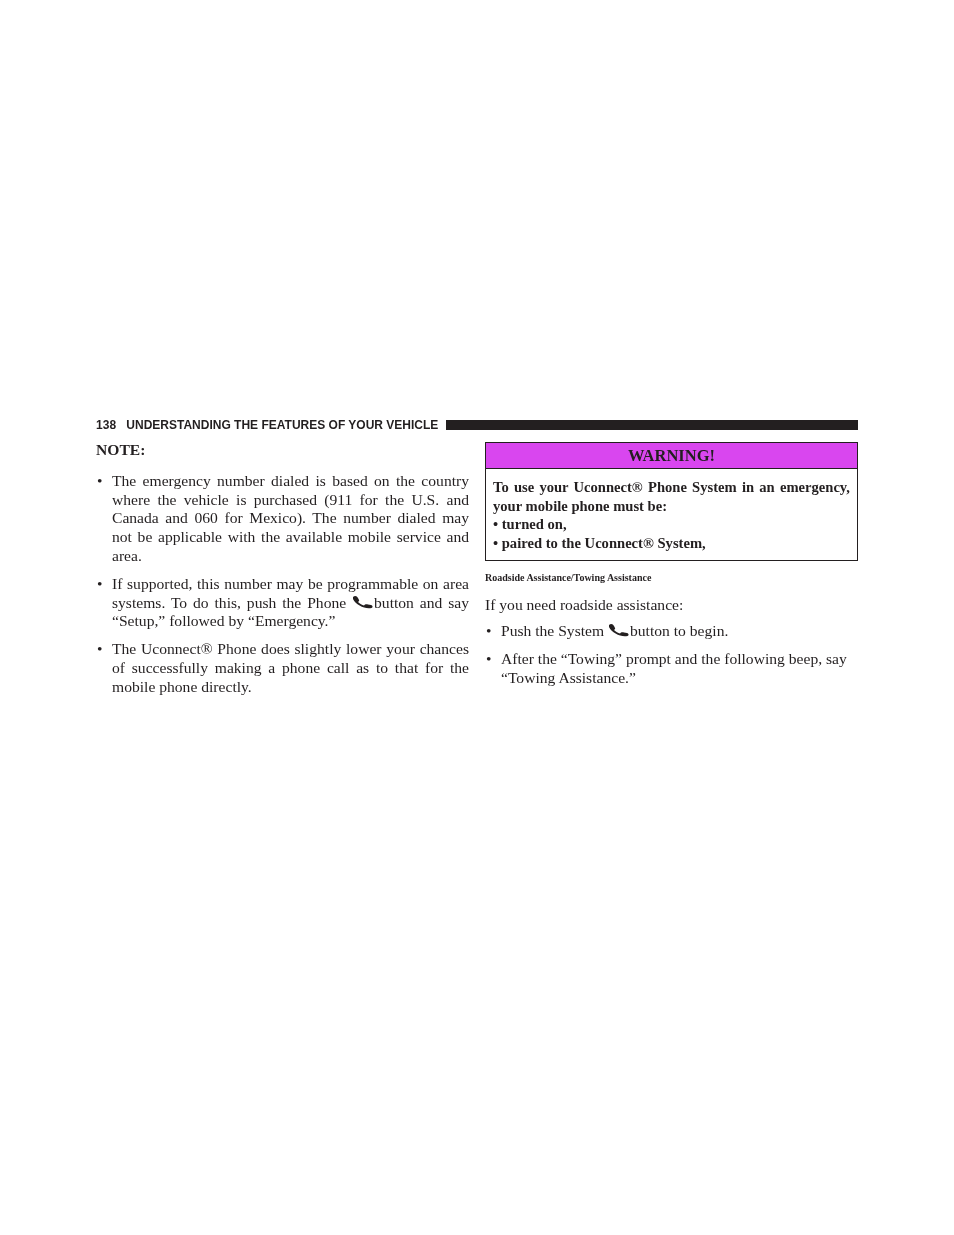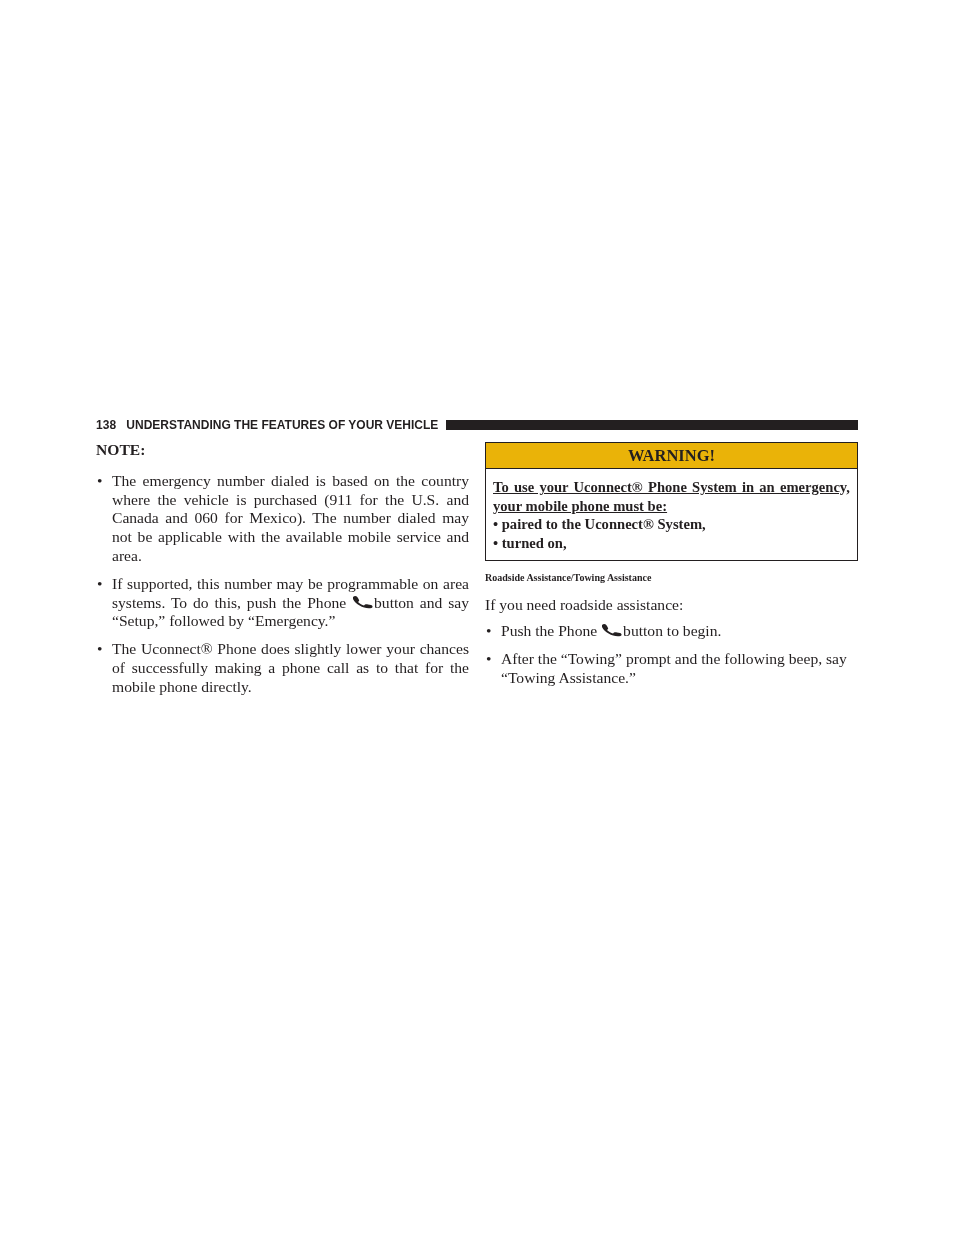--- a/index.html
+++ b/index.html
@@ -10,23 +10,23 @@
   .header .bar { flex:1; height:10px; background:#231f20; margin-left:8px; }
   .col { position:absolute; font-size:15.6px; line-height:18.8px; }
   .left { left:96px; top:441px; width:373px; }
   .right { left:485px; top:442px; width:373px; }
   .note-label { font-weight:bold; margin:0 0 12px 0; font-size:15.6px; }
   ul.bullets { list-style:none; margin:0; padding:0; }
   ul.bullets li { position:relative; padding-left:16px; margin-bottom:9px; text-align:justify; }
   ul.bullets li .dot { position:absolute; left:1px; top:0; }
   .phone-icon { display:inline-block; width:22px; height:14px; vertical-align:-1px; }
   .warning { border:1px solid #231f20; width:371px; }
-  .warning .whead { background:#eab308; border-bottom:1px solid #231f20; text-align:center; font-weight:bold; font-size:16.5px; height:25px; line-height:26px; }
+  .warning .whead { background:#d946ef; border-bottom:1px solid #231f20; text-align:center; font-weight:bold; font-size:16.5px; height:25px; line-height:26px; }
   .warning .wbody { padding:9px 7px 8px 7px; font-weight:bold; font-size:14.6px; line-height:18.6px; }
-  .warning .wbody p { margin:0; text-align:justify;text-decoration:underline; }
+  .warning .wbody p { margin:0; text-align:justify; }
   .warning .wbody .wi { margin:0; }
   .subhead { font-weight:bold; margin-top:8px; font-size:10px; }
   .para { margin-top:8px; margin-bottom:7px; }
 </style>
 </head>
 <body>
 
 <div class="header">
   <span class="pagenum">138</span>
   <span class="title">UNDERSTANDING THE FEATURES OF YOUR VEHICLE</span>
@@ -51,30 +51,30 @@
       <span>The Uconnect® Phone does slightly lower your chances of successfully making a phone call as to that for the mobile phone directly.</span>
     </li>
   </ul>
 </div>
 
 <div class="col right">
   <div class="warning">
     <div class="whead">WARNING!</div>
     <div class="wbody">
       <p>To use your Uconnect® Phone System in an emergency, your mobile phone must be:</p>
+      <div class="wi">• turned on,</div>
       <div class="wi">• paired to the Uconnect® System,</div>
-      <div class="wi">• turned on,</div>
     </div>
   </div>
   <div class="subhead">Roadside Assistance/Towing Assistance</div>
   <div class="para">If you need roadside assistance:</div>
   <ul class="bullets">
     <li>
       <span class="dot">•</span>
-      <span>Push the Phone </span><span class="phone-icon"><svg width="22" height="14" viewBox="0 0 22 14">
+      <span>Push the System </span><span class="phone-icon"><svg width="22" height="14" viewBox="0 0 22 14">
             <path d="M1 2 C3 0,5 1,6 3 L7 5 C7.5 6,6.5 6.5,6 7 C8 9,10 10,12 10.5 L13 9.5 C14 9,15 9,16 9.5 L19 10 C21 10.5,21 12.5,19.5 13 C13 14.5,4 10,1 4 Z" fill="#231f20"></path>
           </svg></span><span>button to begin.</span>
     </li>
     <li style="text-align:left;">
       <span class="dot">•</span>
       <span>After the “Towing” prompt and the following beep, say “Towing Assistance.”</span>
     </li>
   </ul>
 </div>
 

